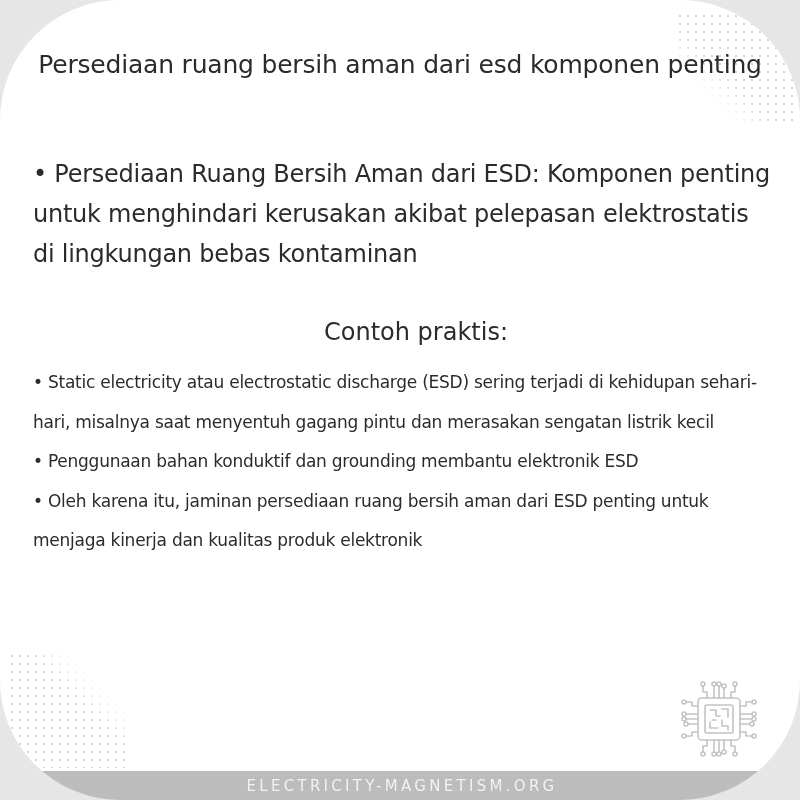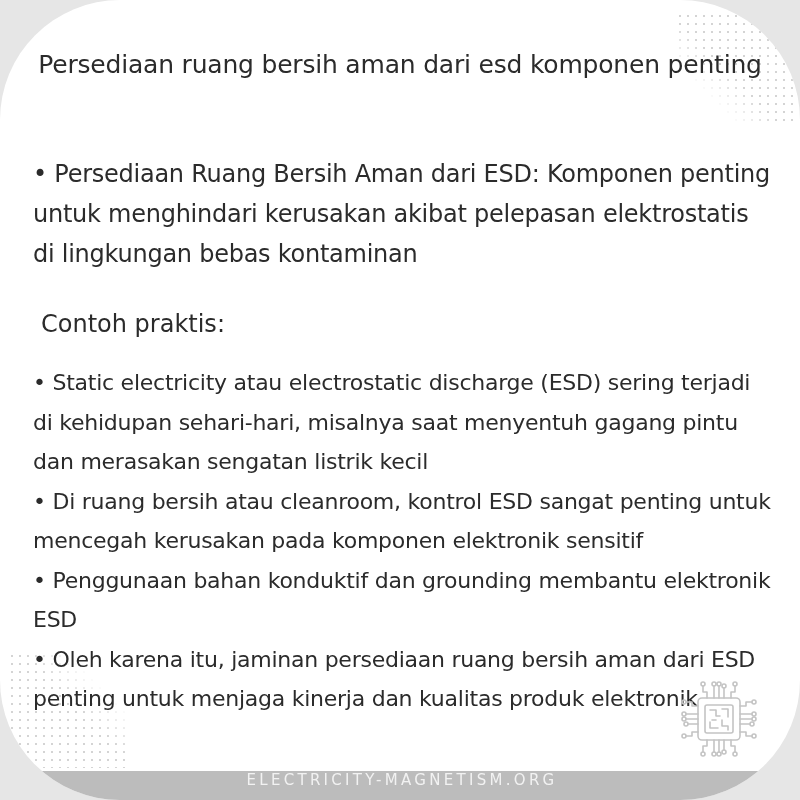--- a/index.html
+++ b/index.html
@@ -60,49 +60,50 @@
       width: 740px;
       font-size: 24px;
       line-height: 40px;
       margin: 0;
       letter-spacing: -0.25px;
     }
     .subheading {
       position: absolute;
       left: 0; top: 296px;
       width: 734px;
-      text-align: left;
+      text-align: center;
       font-size: 24px;
       line-height: 40px;
-      margin: 8px;
+      margin: 16px;
       font-weight: normal;
     }
     .list {
       position: absolute;
       left: 0; top: 363px;
       width: 740px;
-      font-size: 22px;
+      font-size: 17px;
       line-height: 39.5px;
       margin: 0;
       padding: 0;
       list-style: none;
       letter-spacing: -0.25px;
     }
     .list li { margin: 0; padding: 0; }
     .chip {
       position: absolute;
       left: 676px; top: 676px;
       width: 86px; height: 86px;
     }
     .footer {
       position: absolute;
       left: 0; top: 771px;
       width: 800px; height: 29px;
       background: #bcbcbc;
       display: flex;
+      align-items: center;
       justify-content: center;
     }
     .footer-text {
       color: #f2f2f2;
       font-family: "DejaVu Sans", sans-serif;
       font-size: 15px;
       letter-spacing: 3.3px;
       padding-left: 4px;
     }
   </style>
@@ -112,21 +113,20 @@
 <div class="frame">
   <div class="dots dots-tr"></div>
   <div class="dots dots-bl"></div>
 
   <div class="content">
     <h1 class="title">Persediaan ruang bersih aman dari esd komponen penting</h1>
     <p class="intro">• Persediaan Ruang Bersih Aman dari ESD: Komponen penting untuk menghindari kerusakan akibat pelepasan elektrostatis di lingkungan bebas kontaminan</p>
     <h2 class="subheading">Contoh praktis:</h2>
     <ul class="list">
       <li>• Static electricity atau electrostatic discharge (ESD) sering terjadi di kehidupan sehari-hari, misalnya saat menyentuh gagang pintu dan merasakan sengatan listrik kecil</li>
-      <li>• Di ruang bersih atau cleanroom, kontrol ESD sangat penting untuk mencegah kerusakan pada komponen elektronik sensitif</li>
       <li>• Penggunaan bahan konduktif dan grounding membantu elektronik ESD</li>
       <li>• Oleh karena itu, jaminan persediaan ruang bersih aman dari ESD penting untuk menjaga kinerja dan kualitas produk elektronik</li>
     </ul>
   </div>
 
   <svg class="chip" viewBox="0 0 86 86" fill="none" stroke="#c4c4c4" stroke-width="1.6" stroke-linecap="round" stroke-linejoin="round">
 
     <rect x="22" y="22" width="42" height="42" rx="4"></rect>
     <rect x="29" y="29" width="28" height="28" rx="2"></rect>
 

